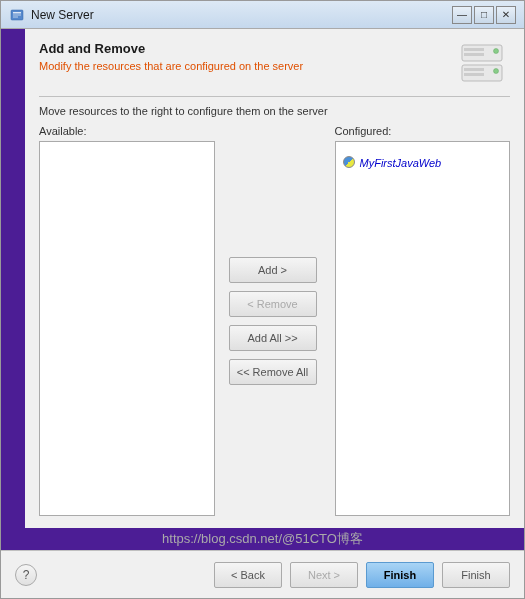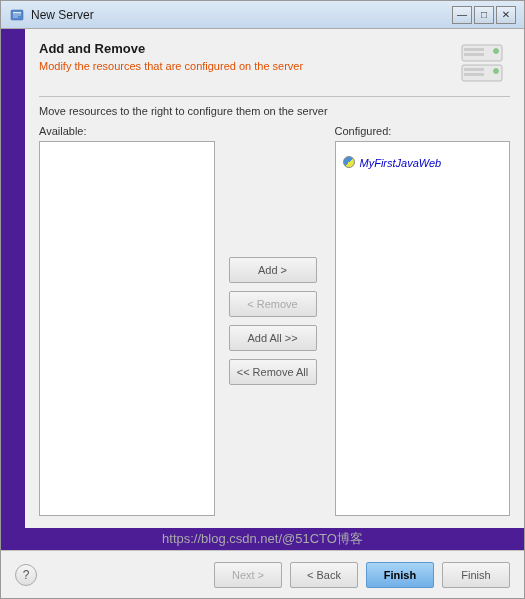--- a/index.html
+++ b/index.html
@@ -299,18 +299,18 @@
         </div>
       </div>
     </div>
   </div>
 
   <div class="watermark">https://blog.csdn.net/@51CTO博客</div>
 
   <div class="footer">
     <div class="footer-help">?</div>
     <div class="footer-spacer"></div>
+    <button class="footer-btn">&lt; Back</button>
     <button class="footer-btn disabled">Next &gt;</button>
-    <button class="footer-btn">&lt; Back</button>
     <button class="footer-btn primary">Finish</button>
     <button class="footer-btn">Finish</button>
   </div>
 </div>
 
 </body></html>

